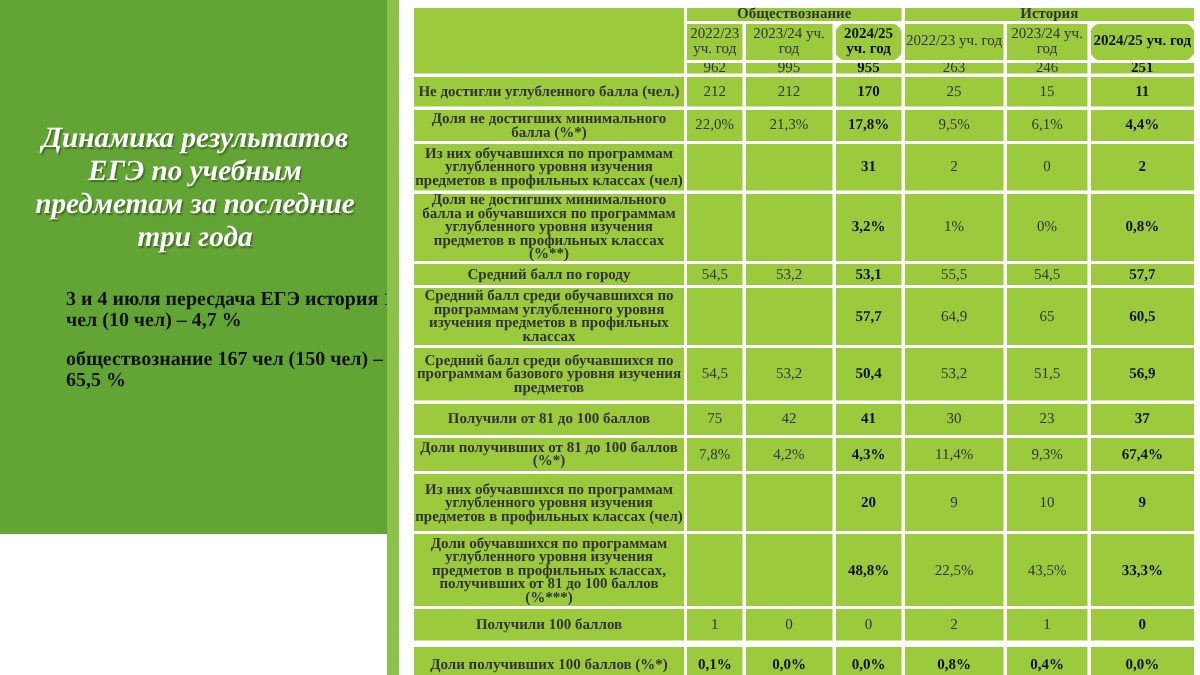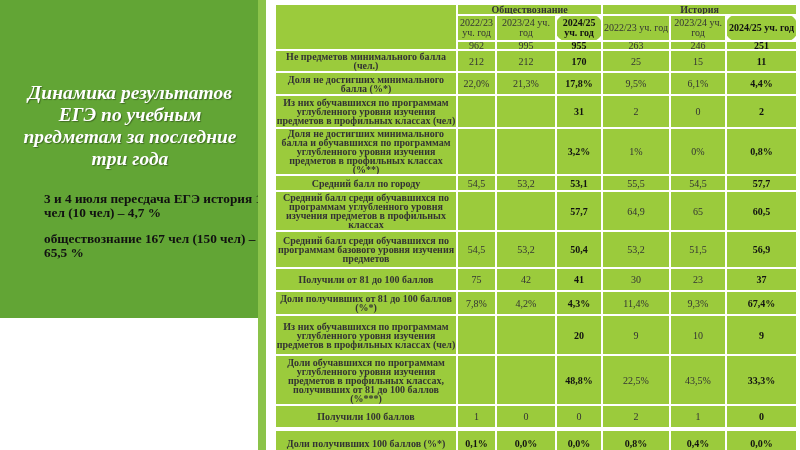--- a/index.html
+++ b/index.html
@@ -3,21 +3,21 @@
 <meta charset="utf-8">
 <style>
   html, body { margin: 0; padding: 0; }
   body {
     width: 800px; height: 450px; overflow: hidden;
     background: #ffffff;
     font-family: "Liberation Serif", "DejaVu Serif", serif;
     position: relative;
   }
   .left-panel {
-    position: absolute; left: 0; top: 0; width: 258px; height: 318px;
+    position: absolute; left: 0; top: 0; width: 258px; height: 356px;
     background: #62a535;
   }
   .accent-stripe {
     position: absolute; left: 258px; top: 0; width: 8px; height: 450px;
     background: #8bc34a;
   }
   .accent-stripe2 {
     position: absolute; left: 266px; top: 0; width: 4px; height: 450px;
     background: #ffffff;
   }
@@ -100,21 +100,21 @@
   <tr style="height:7px">
     <td class="cnt">962</td>
     <td class="cnt">995</td>
     <td class="cnt b">955</td>
     <td class="cnt">263</td>
     <td class="cnt">246</td>
     <td class="cnt b">251</td>
   </tr>
 
   <tr style="height:22px">
-    <td class="lbl">Не предметов минимального балла (чел.)</td>
+    <td class="lbl">Не достигли углубленного балла (чел.)</td>
     <td class="v">212</td>
     <td class="v">212</td>
     <td class="v b">170</td>
     <td class="v">25</td>
     <td class="v">15</td>
     <td class="v b">11</td>
   </tr>
   <tr style="height:23px">
     <td class="lbl">Доля не достигших минимального балла (%*)</td>
     <td class="v">22,0%</td>

